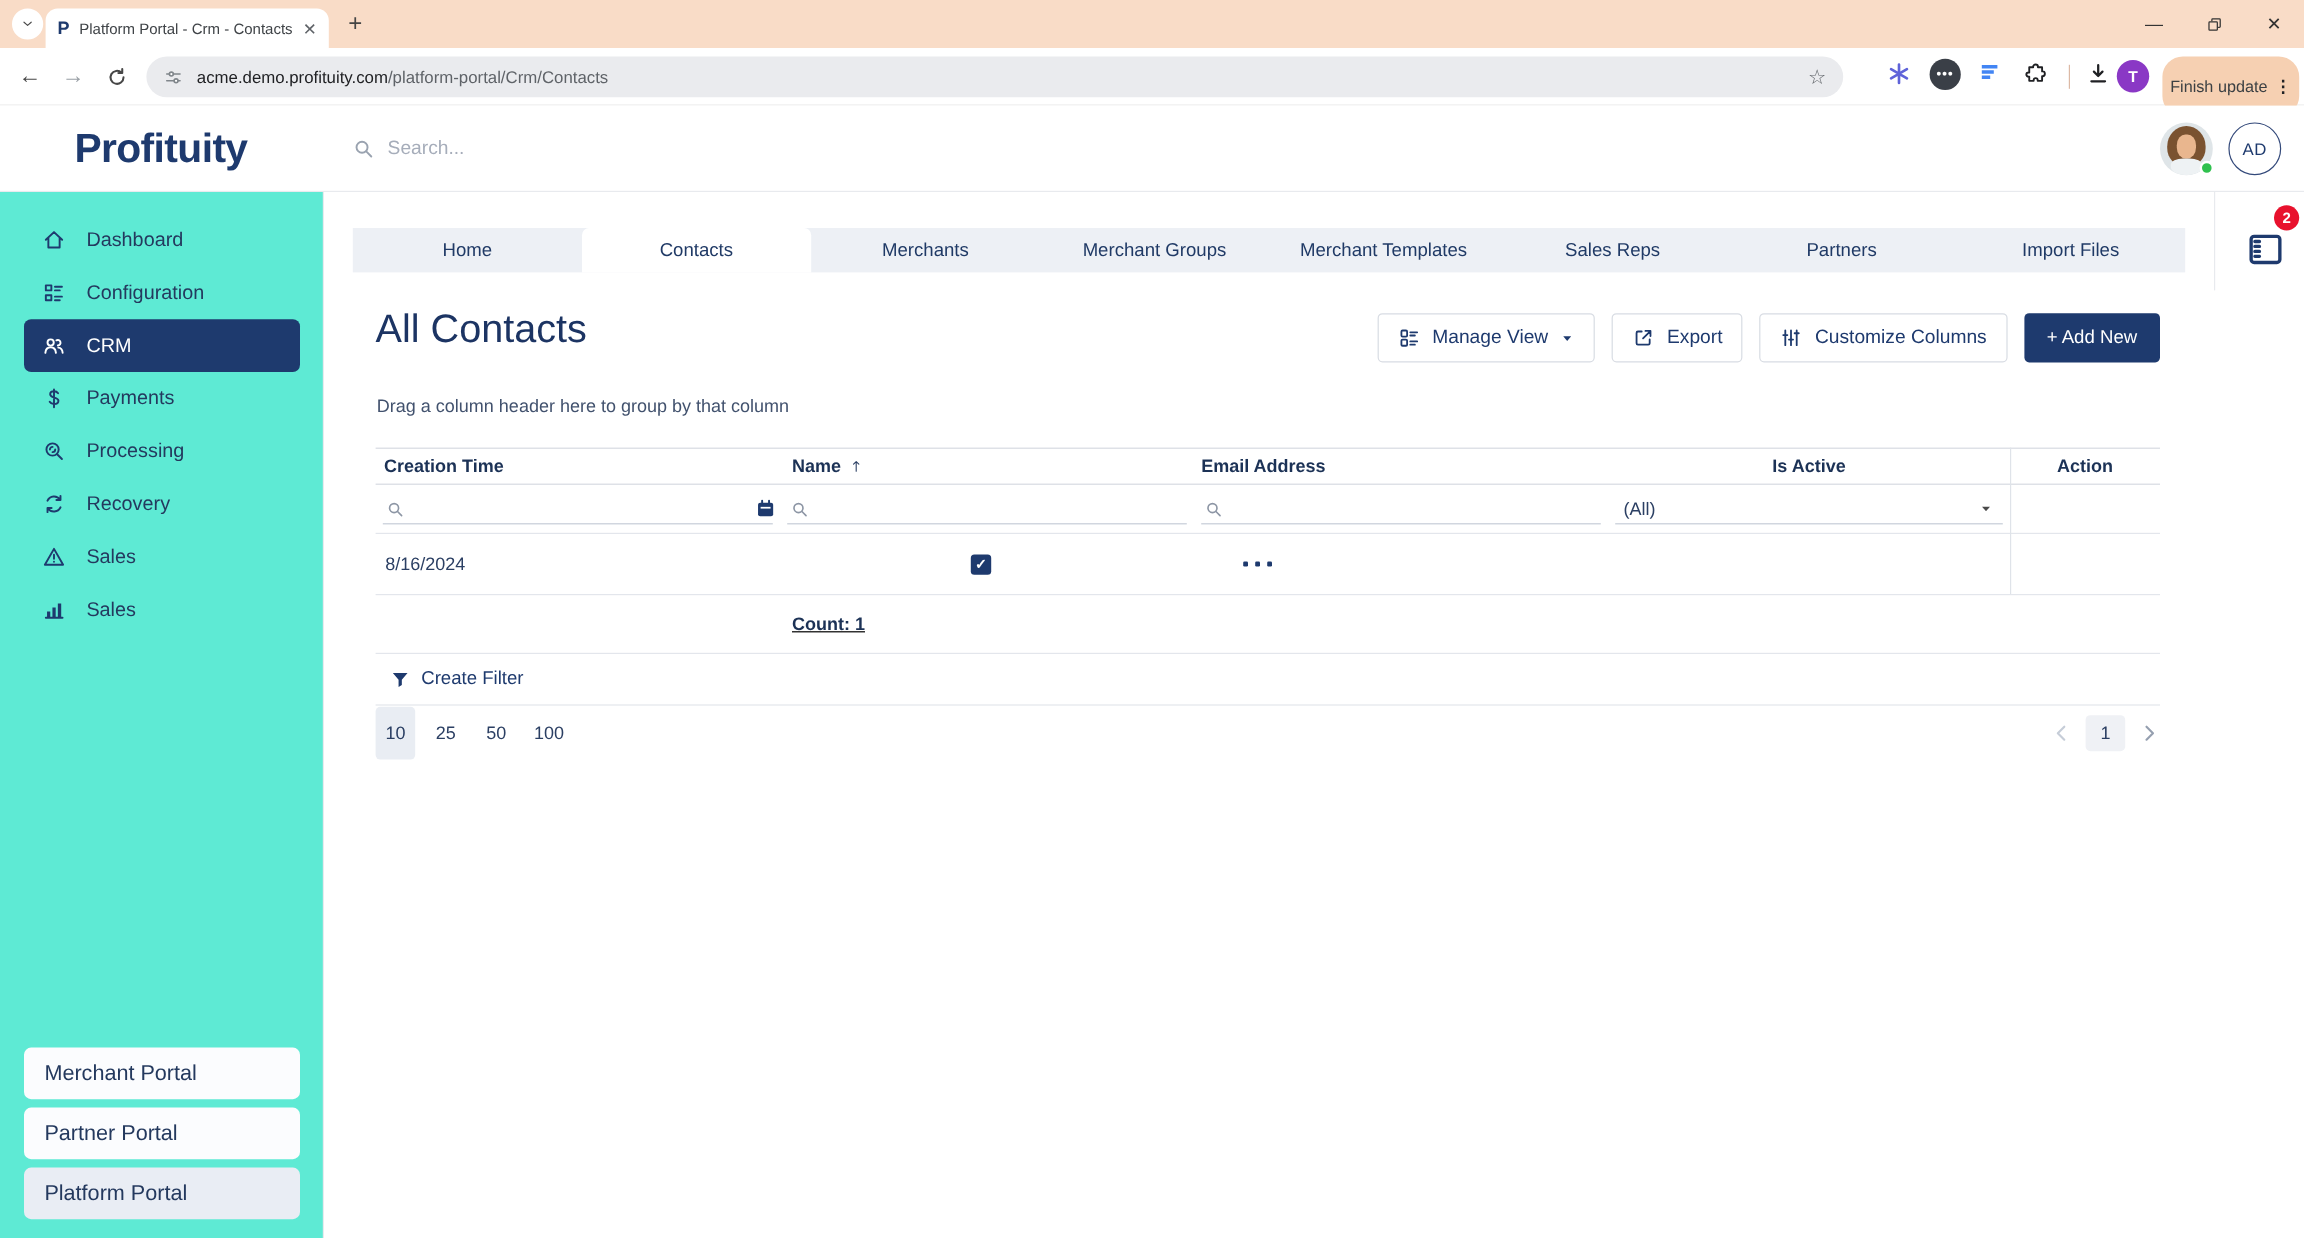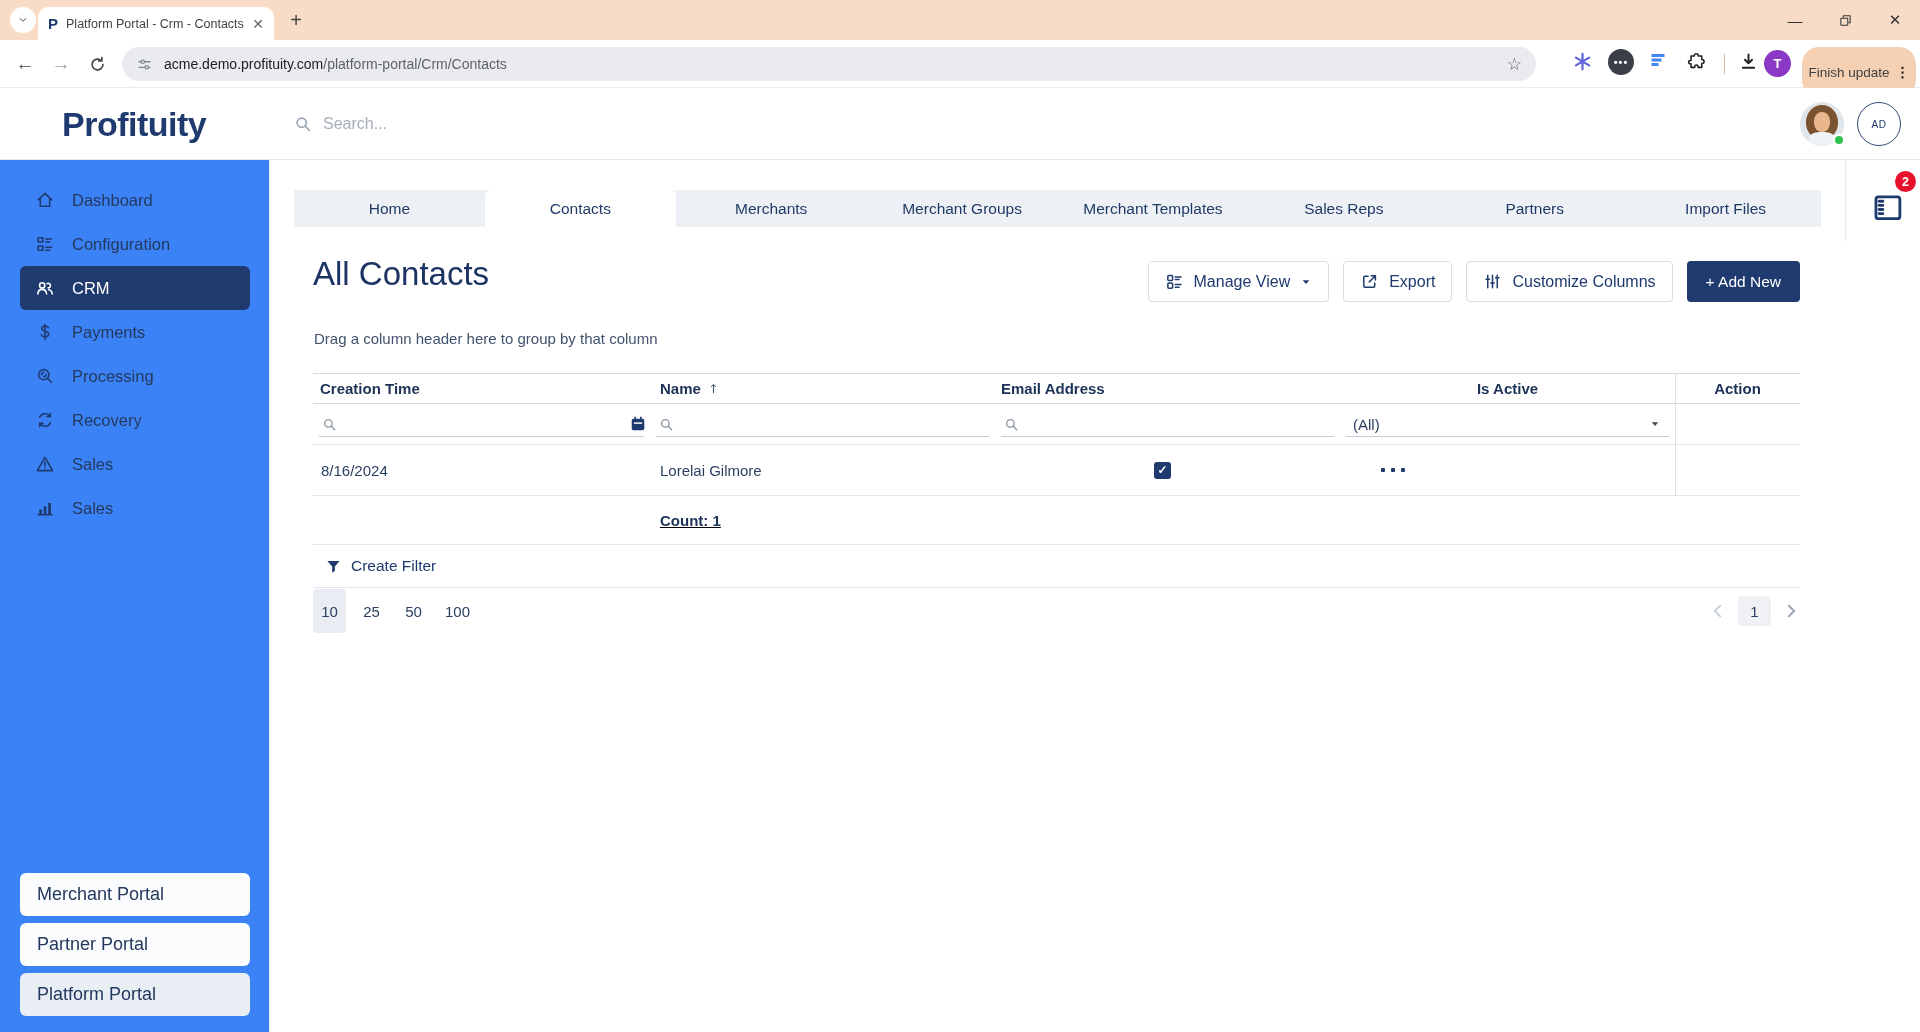--- a/index.html
+++ b/index.html
@@ -57,25 +57,25 @@
   .avatar .hair { position:absolute; left:6px; top:3px; width:32px; height:34px; background:#7a5230;
     border-radius:50% 50% 46% 46%; }
   .avatar .face { position:absolute; left:14px; top:10px; width:16px; height:20px; background:#e9b68e;
     border-radius:45%; }
   .avatar .shirt { position:absolute; left:9px; top:30px; width:26px; height:14px; background:#eef2f4;
     border-radius:40% 40% 50% 50%; }
   .avatar-clip { position:absolute; inset:0; border-radius:50%; overflow:hidden; }
   .status-dot { position:absolute; right:-1px; bottom:0; width:12px; height:12px; border-radius:50%;
     background:#2fc14e; border:2px solid #fff; }
   .user-badge { position:absolute; left:1857px; top:14px; width:44px; height:44px; border-radius:50%;
-    border:1.5px solid #33497a; color:#1e3a6e; font-size:10px; letter-spacing:.5px;
+    border:1.5px solid #33497a; color:#1e3a6e; font-size:14px; letter-spacing:.5px;
     display:flex; align-items:center; justify-content:center; }
 
   
-  .sidebar { position:absolute; left:0; top:160px; width:270px; height:872px; background:#3b82f6;
+  .sidebar { position:absolute; left:0; top:160px; width:270px; height:872px; background:#5eead4;
     border-right:1px solid #e8eaee; }
   .snav { padding-top:18px; }
   .snav-item { margin:0 20px; width:230px; height:44px; border-radius:6px; display:flex; align-items:center;
     gap:17px; padding-left:15px; color:#24395e; font-size:16.5px; }
   .snav-item .sic { width:20px; height:20px; color:#1e3a6e; }
   .snav-item.active { background:#1e3a6e; color:#fff; }
   .snav-item.active .sic { color:#fff; }
   .portals { position:absolute; left:0; bottom:16px; width:270px; display:flex; flex-direction:column; gap:7px; }
   .portal-btn { margin:0 20px; width:230px; height:43px; border-radius:6px; display:flex; align-items:center;
     padding-left:17px; font-size:18px; color:#24395e; background:#fbfcfe; }
@@ -415,23 +415,20 @@
         </div>
         <div class="fline"></div>
       </div>
       <div class="gcell c4"></div>
     </div>
 
     <div class="grow grid-data">
       <div class="gcell c0">
           <span>8/16/2024</span>
         </div>
-      <div class="gcell c1">
-          <span>Lorelai Gilmore</span>
-        </div>
       <div class="gcell c3 ccenter">
         <div class="checkbox"></div>
       </div>
       <div class="gcell c4 ccenter">
         <div class="dots">
             <i></i>
             <i></i>
             <i></i>
           </div>
       </div>

